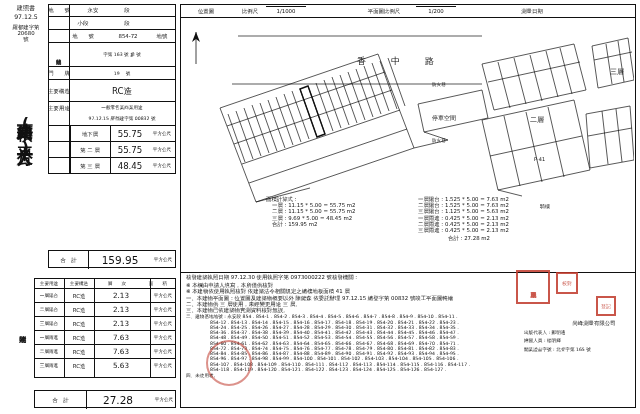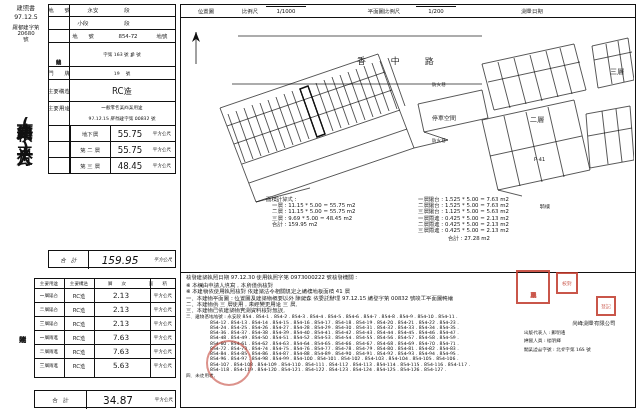--- a/index.html
+++ b/index.html
@@ -88,21 +88,21 @@
   </div>
   <div class="bx" style="left:48px;top:158px;width:112px;height:16px;padding-left:21px;">
     <div class="bx ctr t6" style="left:24px;top:0;width:36px;height:16px;">第 三 層</div>
     <div class="bx ctr t9" style="left:62px;top:0;width:40px;height:16px;">48.45</div>
     <div class="bx ctr t5" style="left:102px;top:0;width:24px;height:16px;">平方公尺</div>
   </div>
 
   <div class="bx hair" style="left:110px;top:126px;width:1px;height:48px;"></div>
   <div class="bx hair" style="left:70px;top:126px;width:1px;height:48px;"></div>
 
-  <div class="bx b" style="left:48px;top:250px;width:128px;height:18px;font-style:italic;">
+  <div class="bx b" style="left:48px;top:250px;width:128px;height:18px;">
     <div class="bx ctr t6" style="left:0;top:0;width:40px;height:18px;border-right:1px solid #111;">合　計</div>
     <div class="bx ctr t11" style="left:42px;top:0;width:58px;height:18px;">159.95</div>
     <div class="bx ctr t5" style="left:102px;top:0;width:24px;height:18px;">平方公尺</div>
   </div>
 
   <div class="bx b" style="left:34px;top:278px;width:142px;height:100px;"></div>
   <div class="bx" style="left:34px;top:278px;width:142px;height:11px;border-bottom:1px solid #111;">
     <div class="bx ctr t5" style="left:0;top:0;width:30px;height:11px;">主要用途</div>
     <div class="bx ctr t5" style="left:30px;top:0;width:30px;height:11px;">主要構造</div>
     <div class="bx ctr t5" style="left:60px;top:0;width:46px;height:11px;">層　　次</div>
@@ -147,21 +147,21 @@
   </div>
 
   <div class="bx hair" style="left:64px;top:278px;width:1px;height:100px;"></div>
   <div class="bx hair" style="left:94px;top:278px;width:1px;height:100px;"></div>
   <div class="bx hair" style="left:150px;top:278px;width:1px;height:100px;"></div>
 
   <div class="bx vt t8 ctr" style="left:14px;top:300px;width:16px;height:60px;">附屬建物</div>
 
   <div class="bx b" style="left:34px;top:390px;width:142px;height:18px;">
     <div class="bx ctr t6" style="left:0;top:0;width:52px;height:18px;border-right:1px solid #111;">合　計</div>
-    <div class="bx ctr t11" style="left:54px;top:0;width:58px;height:18px;">34.87</div>
+    <div class="bx ctr t11" style="left:54px;top:0;width:58px;height:18px;">27.28</div>
     <div class="bx ctr t5" style="left:116px;top:0;width:26px;height:18px;">平方公尺</div>
   </div>
 
   <div class="bx b" style="left:180px;top:4px;width:456px;height:404px;"></div>
 
   <div class="bx" style="left:180px;top:4px;width:456px;height:14px;border-bottom:1px solid #111;">
     <div class="bx ctr t6" style="left:8px;top:0;width:36px;height:14px;">位置圖</div>
     <div class="bx ctr t6" style="left:56px;top:0;width:28px;height:14px;">比例尺</div>
     <div class="bx ctr t6" style="left:86px;top:2px;width:40px;height:10px;border-top:1px solid #111;">1/1000</div>
     <div class="bx ctr t6" style="left:174px;top:0;width:60px;height:14px;">平面圖比例尺</div>

